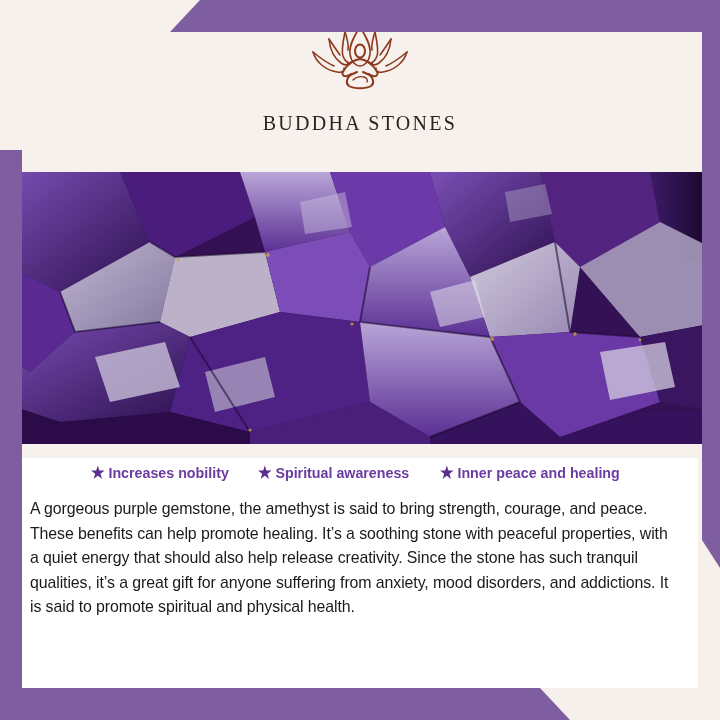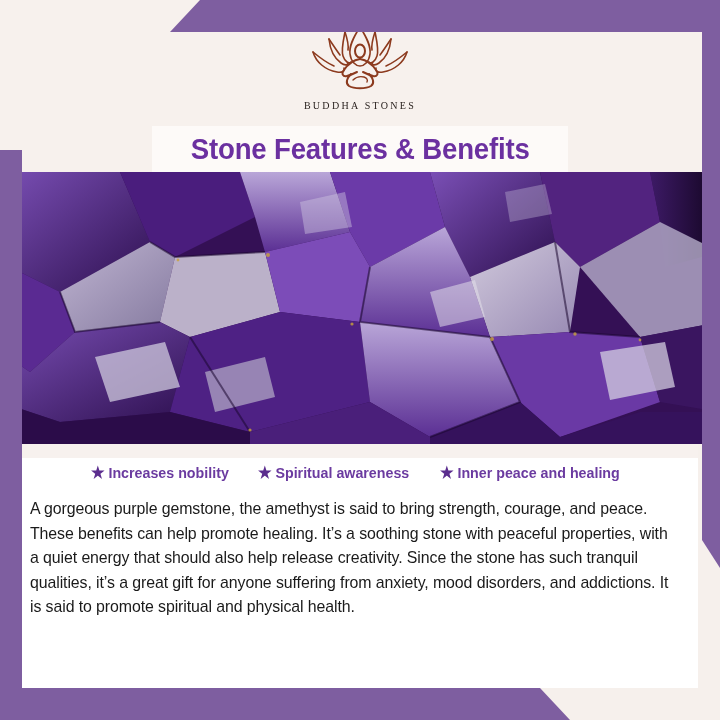--- a/index.html
+++ b/index.html
@@ -39,23 +39,23 @@
   .header{
     position:absolute;left:0;top:0;width:720px;height:172px;
     background:#f7f1ed;z-index:1;
   }
   .logo-wrap{
     position:absolute;left:0;top:22px;width:720px;
     display:flex;flex-direction:column;align-items:center;
   }
   .logo-mark{width:150px;height:72px;display:block;}
   .brand-name{
-    margin-top:6px;
+    margin-top:18px;
     font-family:"Liberation Serif",serif;
-    font-size:10px;letter-spacing:2.3px;color:#2b2320;font-weight:400;
+    font-size:20px;letter-spacing:2.3px;color:#2b2320;font-weight:400;
   }
   .title-box{
     position:absolute;left:152px;top:126px;width:416px;height:46px;
     background:#fdfaf8;
     display:flex;align-items:center;justify-content:center;
     z-index:2;
   }
   .title-text{
     font-family:"Liberation Sans Narrow","Liberation Sans",sans-serif;
     font-weight:bold;font-size:30px;color:#6b30a0;
@@ -147,23 +147,20 @@
           <ellipse cx="75" cy="29" rx="5" ry="6.5" stroke-width="2"></ellipse>
 
           <path d="M75 37 C69 38 63 42 59 48 C56 52 58 55 62 54 C66 53 70 51 72 50" stroke-width="2"></path>
           <path d="M75 37 C81 38 87 42 91 48 C94 52 92 55 88 54 C84 53 80 51 78 50" stroke-width="2"></path>
 
           <path d="M66 52 C62 56 60 61 64 64 C69 67 81 67 86 64 C90 61 88 56 84 52" stroke-width="2"></path>
           <path d="M68 58 C71 55 75 54 79 55 C82 56 83 58 82 60" stroke-width="1.4"></path>
         </g>
       </svg>
       <div class="brand-name">BUDDHA STONES</div>
-    </div>
-    <div class="title-box">
-      <div class="title-text">Stone Features &amp; Benefits</div>
     </div>
   </div>
 
   <div class="hero">
     <svg viewBox="0 0 720 272" preserveAspectRatio="none">
       <defs>
         <linearGradient id="g1" x1="0" y1="0" x2="1" y2="1">
           <stop offset="0" stop-color="#7a4fb5"></stop>
             <stop offset="1" stop-color="#2e1050"></stop>
         </linearGradient>

